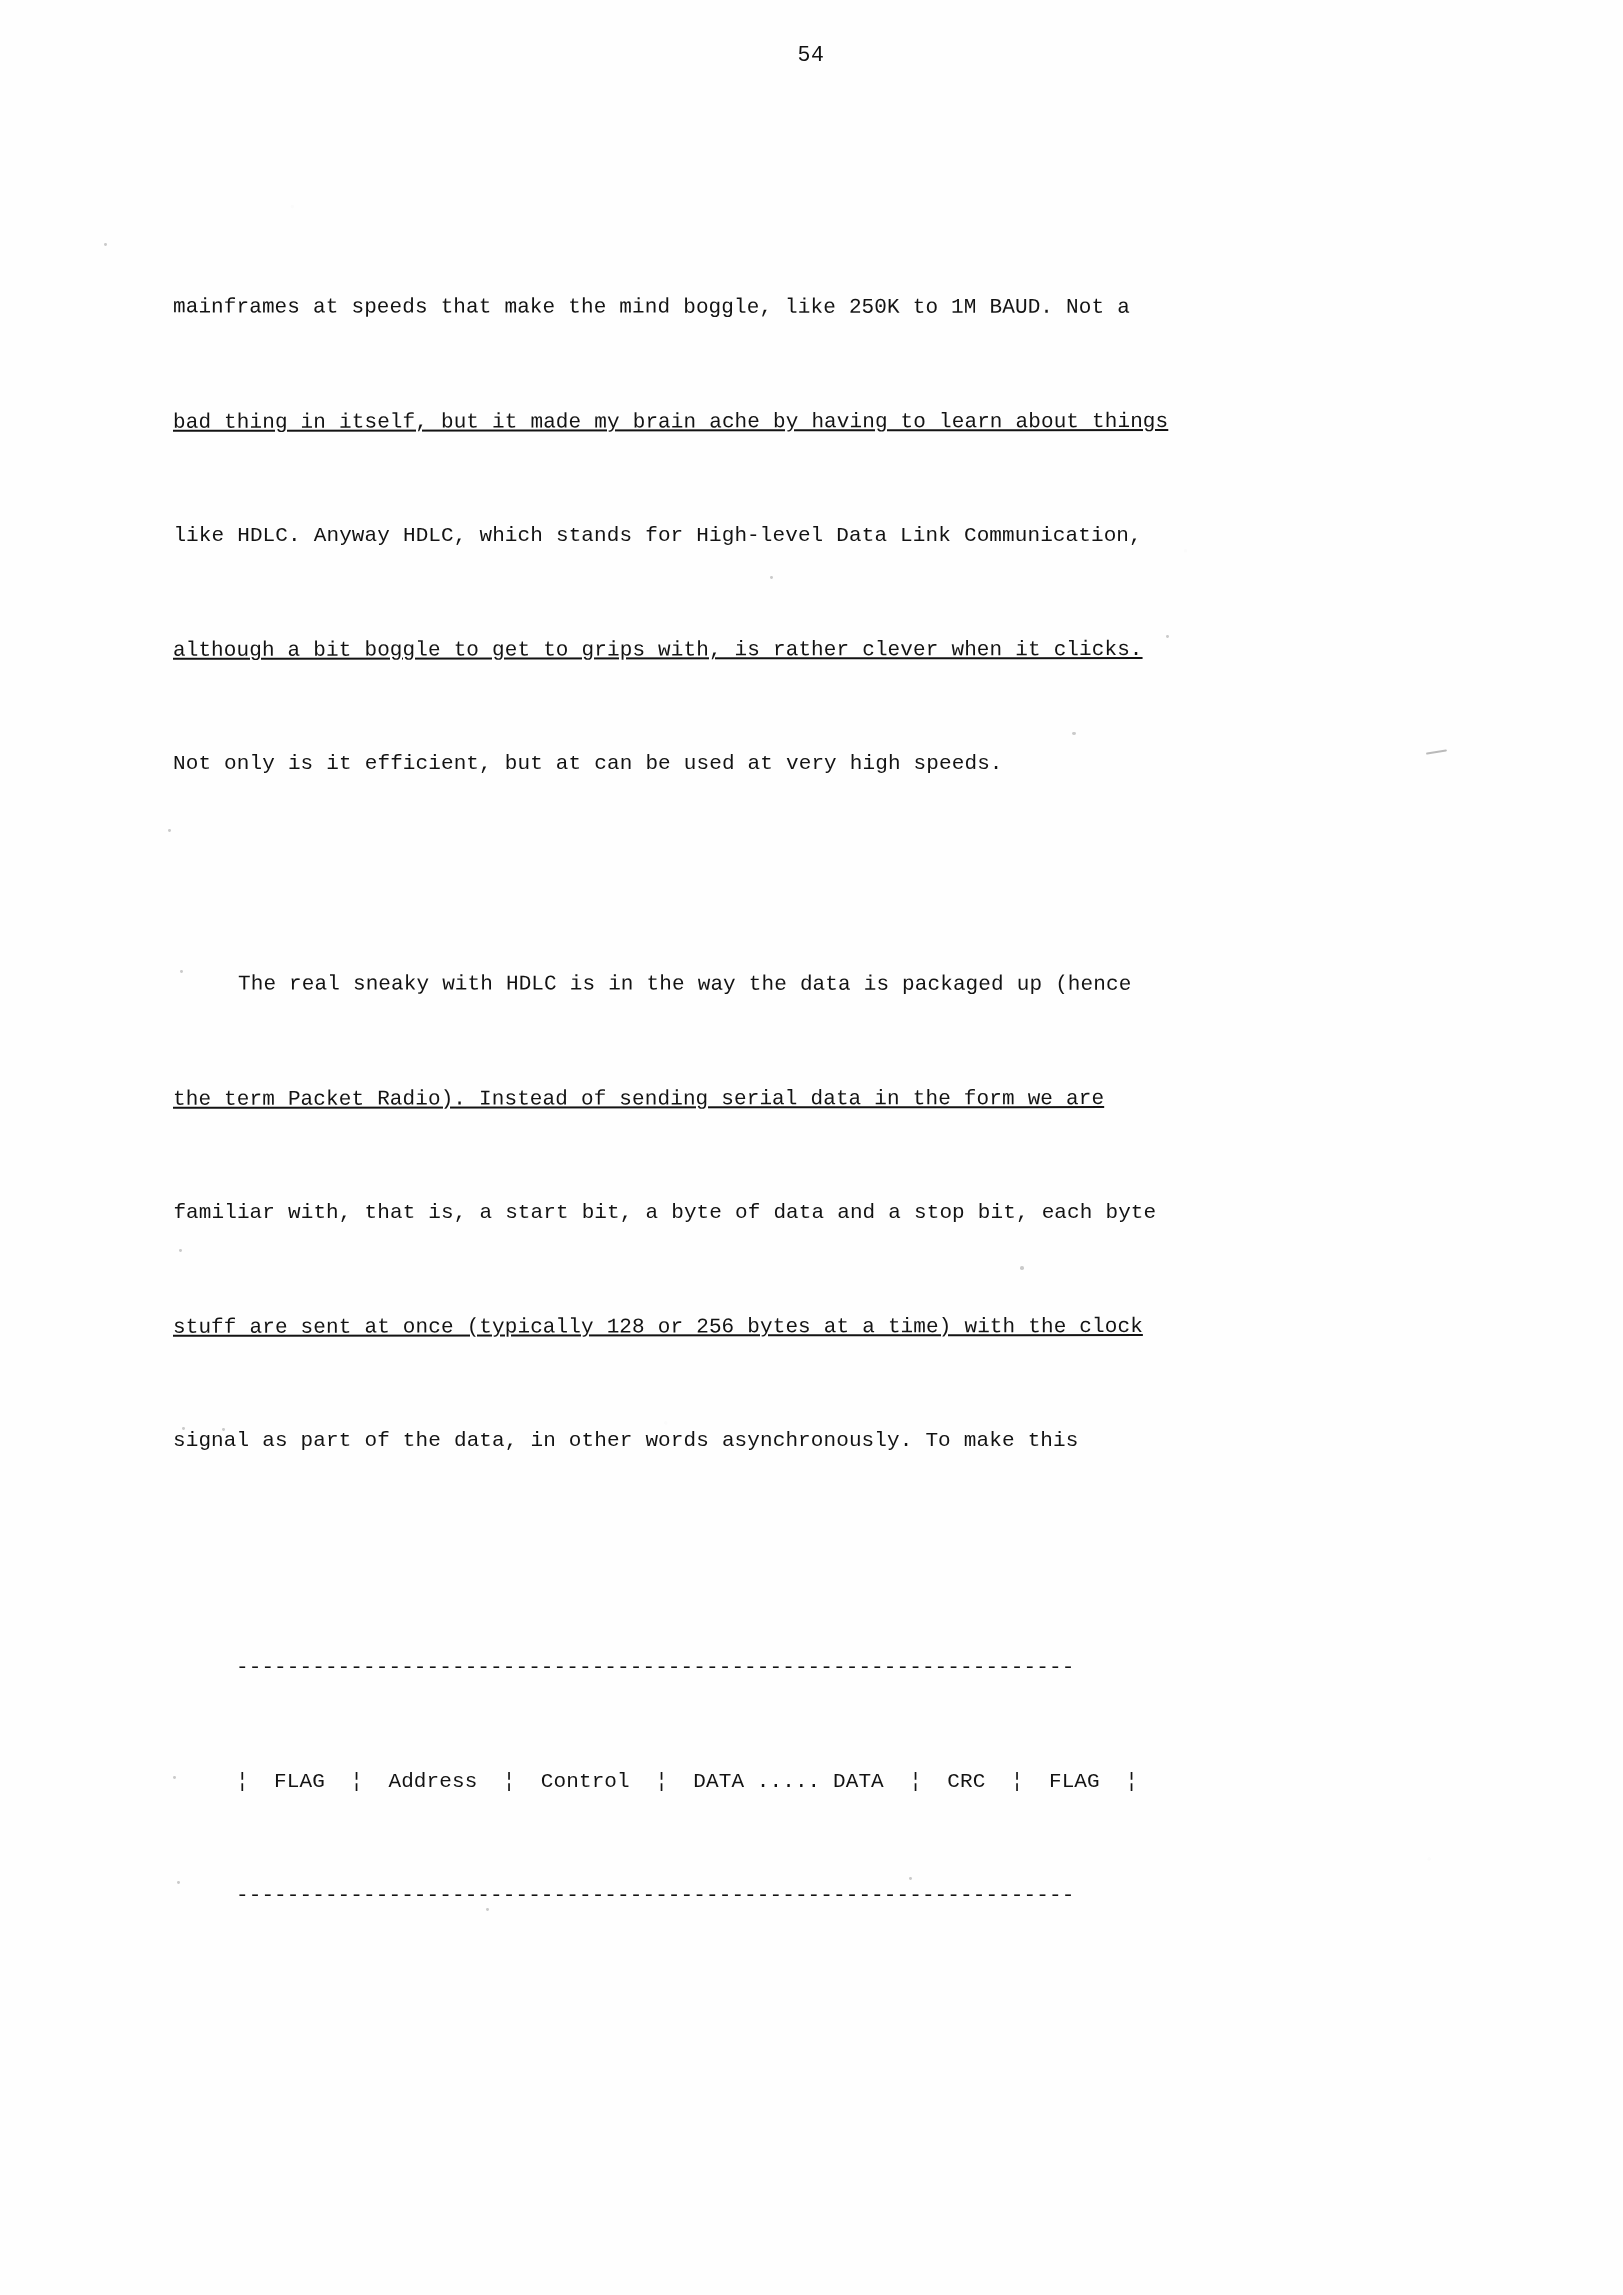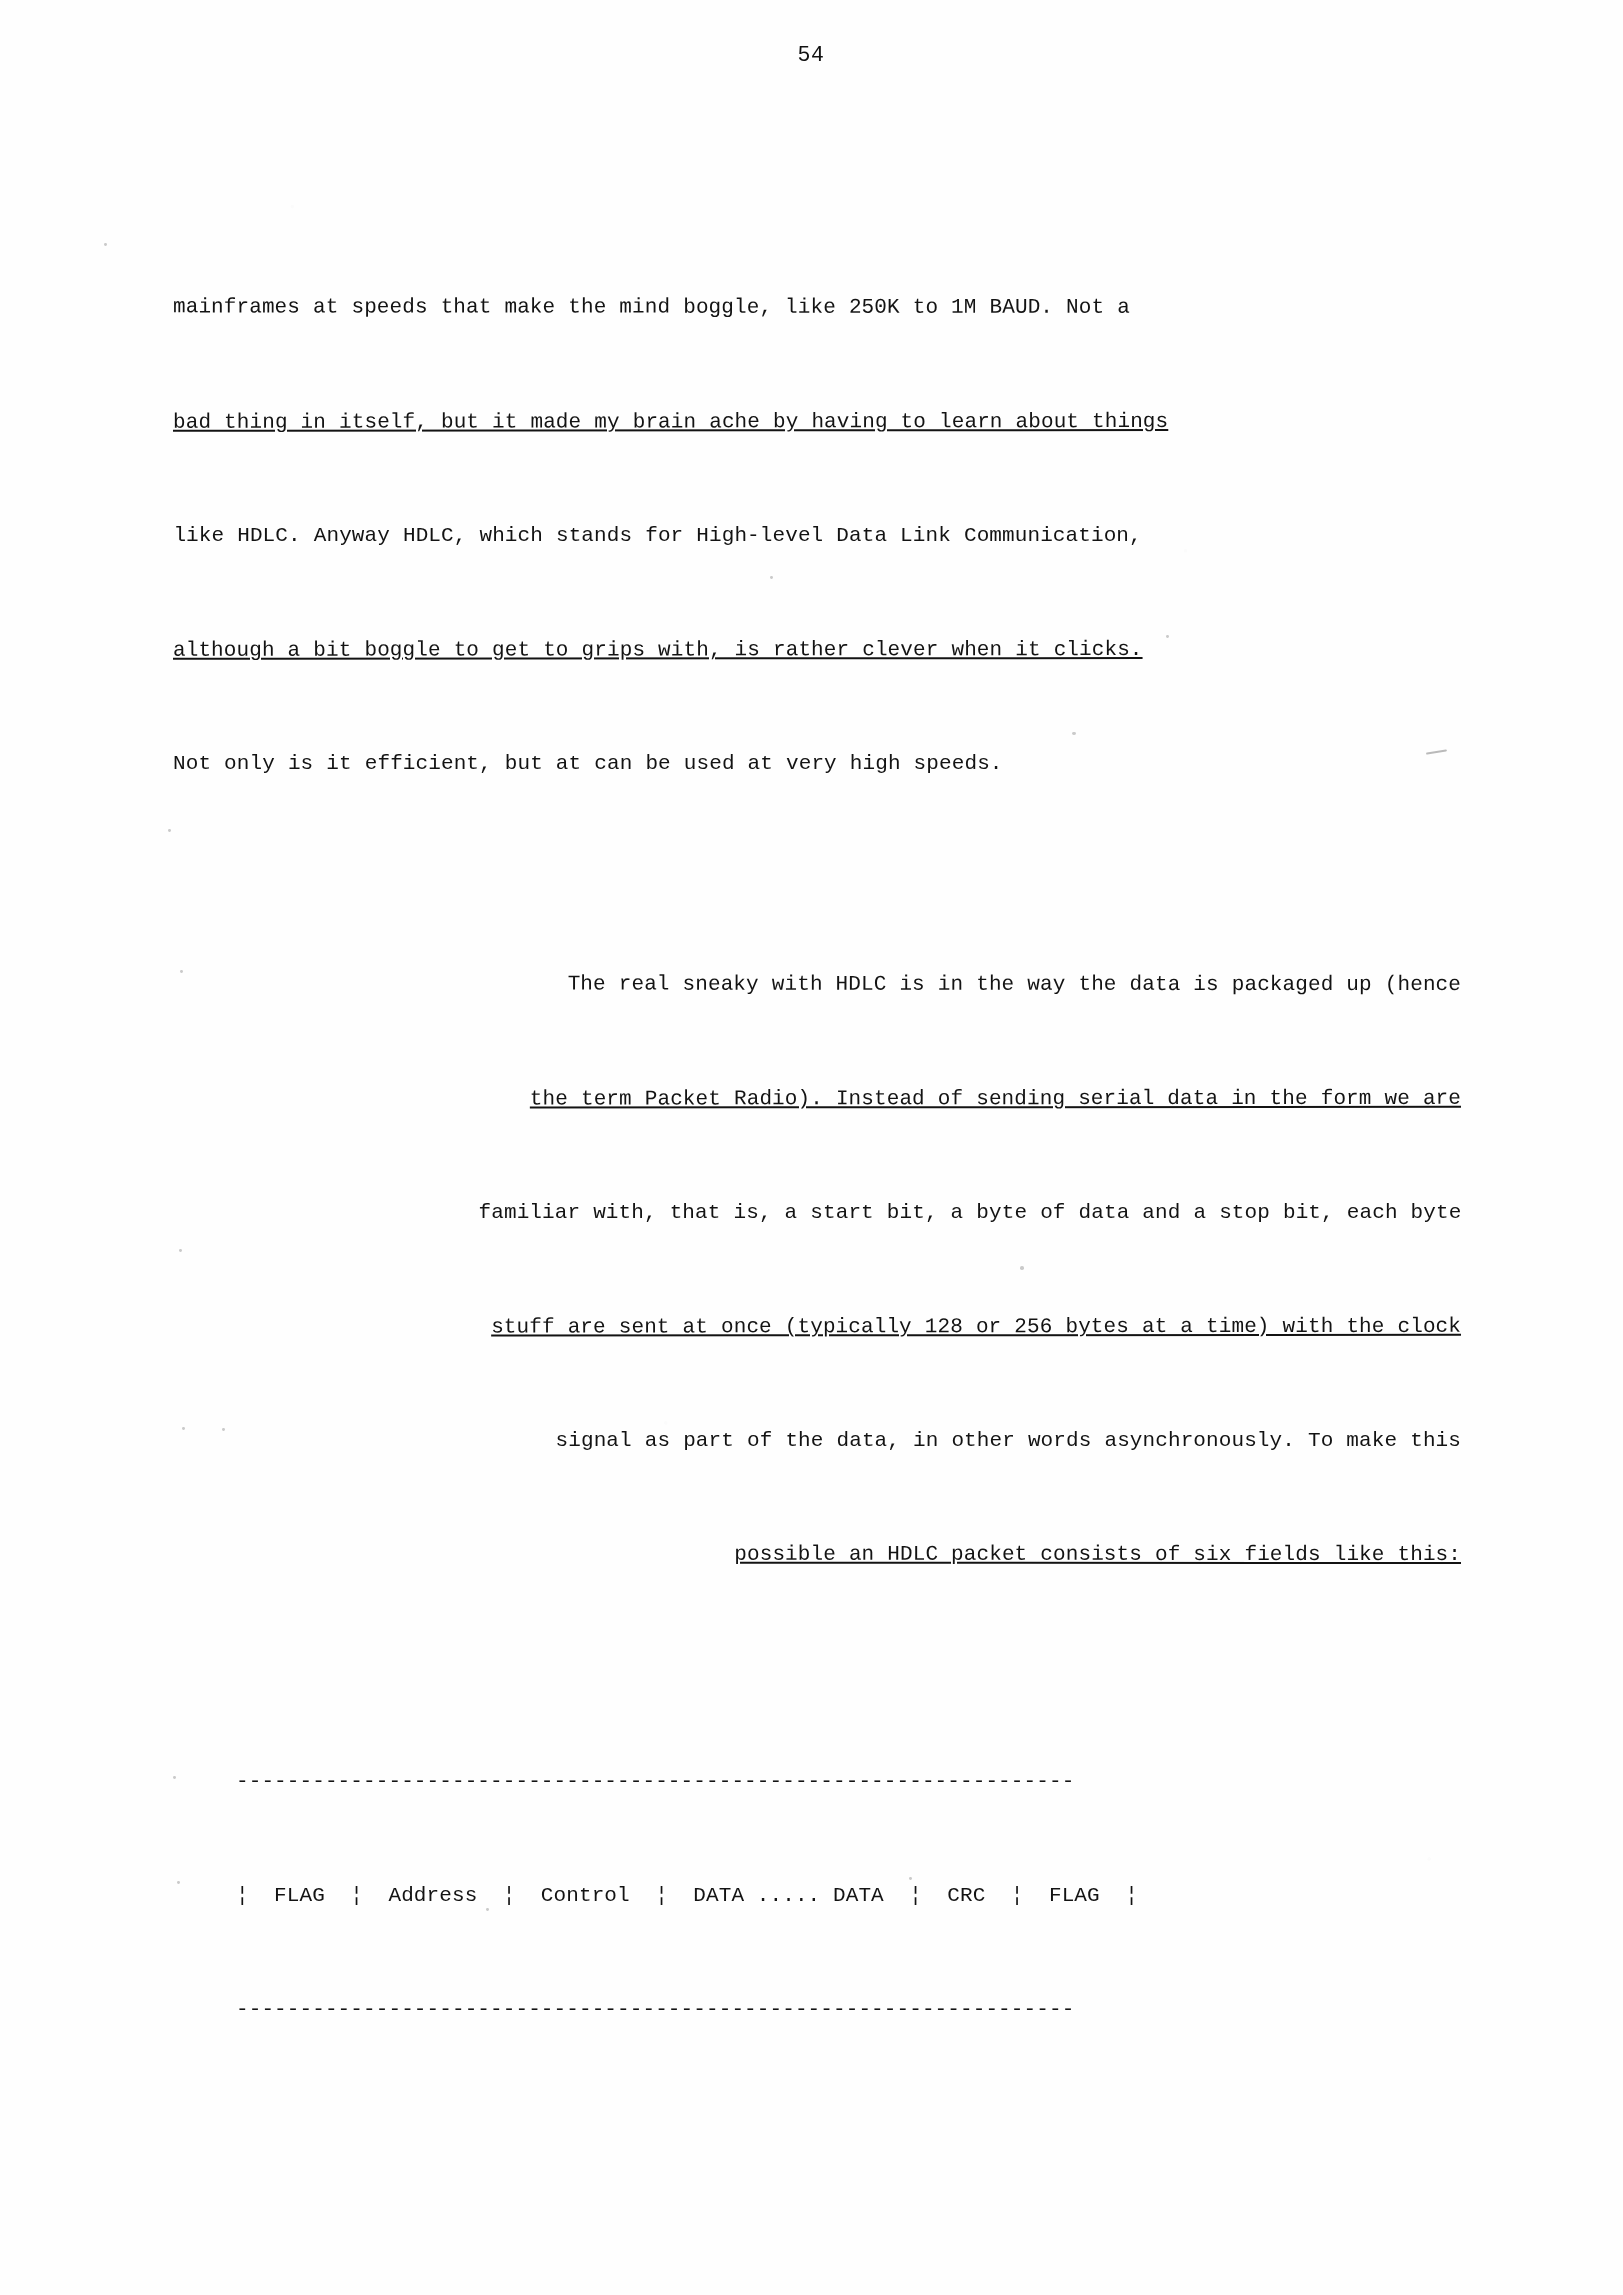--- a/index.html
+++ b/index.html
@@ -53,21 +53,20 @@
     font-size: 21px;
     line-height: 38px;
     letter-spacing: 0.1px;
     white-space: pre-wrap;
     word-spacing: 0.3px;
     color: #131313;
     margin: 12px;
   }
   .para + .para {
     margin-top: 30.5px;
-    text-align: right;
   }
   .para .ln {
     display: block;
     white-space: pre;
   }
 
   
   .para .ln:nth-child(2n)   { transform: translateY(0.3px) rotate(-0.04deg); text-decoration: underline; }
   .para .ln:nth-child(3n)   { transform: translateX(0.4px); }
   .para .ln:nth-child(5n+1) { transform: translateY(-0.3px) rotate(0.03deg); }
@@ -125,21 +124,20 @@
       <span class="ln">although a bit boggle to get to grips with, is rather clever when it clicks.</span>
       <span class="ln">Not only is it efficient, but at can be used at very high speeds.</span>
     </div>
 
     <div class="para">
       <span class="ln">     The real sneaky with HDLC is in the way the data is packaged up (hence</span>
       <span class="ln">the term Packet Radio). Instead of sending serial data in the form we are</span>
       <span class="ln">familiar with, that is, a start bit, a byte of data and a stop bit, each byte</span>
       <span class="ln">stuff are sent at once (typically 128 or 256 bytes at a time) with the clock</span>
       <span class="ln">signal as part of the data, in other words asynchronously. To make this</span>
-      <span class="ln">possible an HDLC packet consists of six fields like this:</span>
     </div>
 
     <div class="diagram">
       <span class="rule">------------------------------------------------------------------</span>
       <span class="fields">¦  FLAG  ¦  Address  ¦  Control  ¦  DATA ..... DATA  ¦  CRC  ¦  FLAG  ¦</span>
       <span class="rule">------------------------------------------------------------------</span>
     </div>
 
     <div class="para">
       

